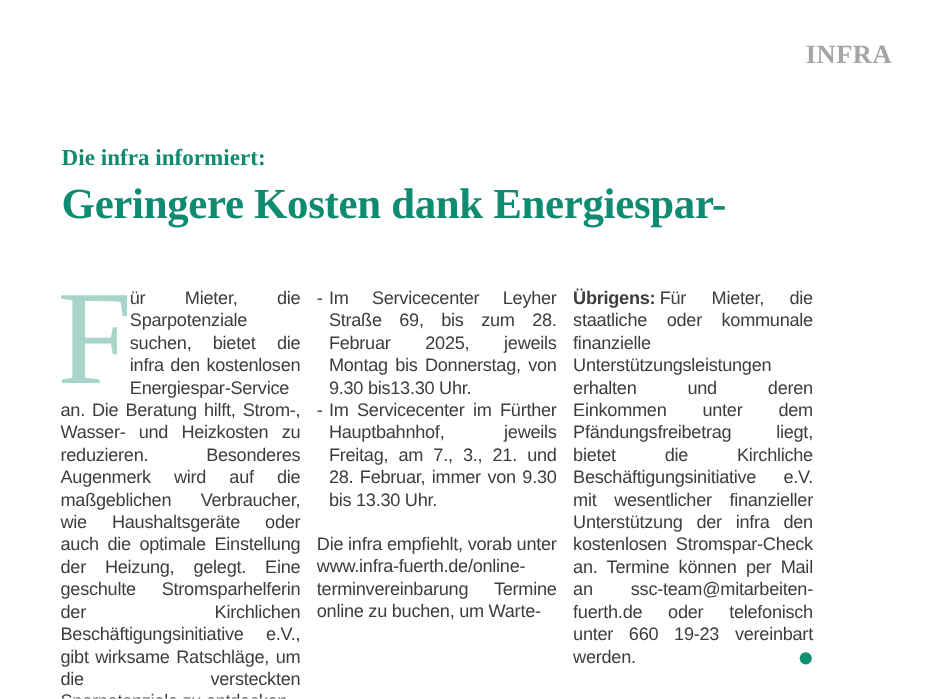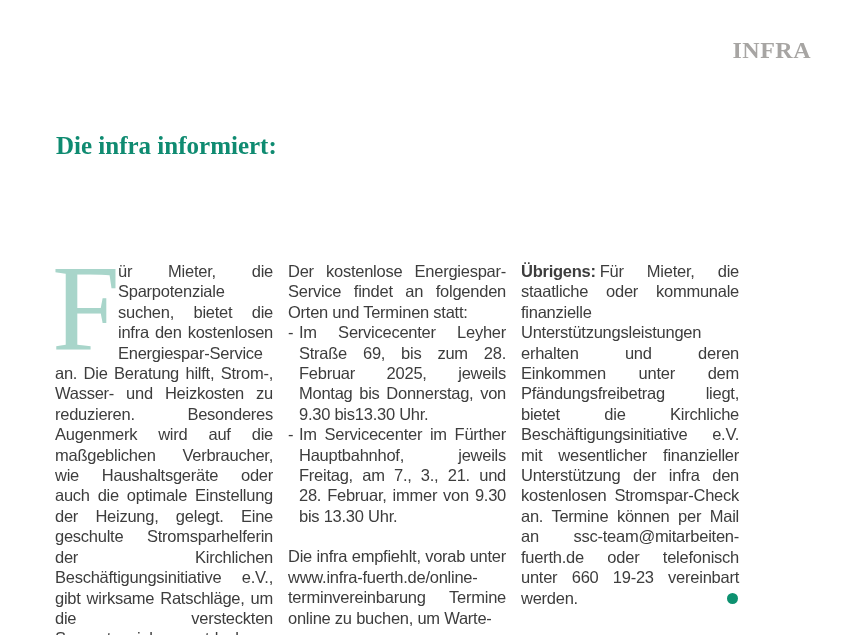--- a/index.html
+++ b/index.html
@@ -16,21 +16,21 @@
     position: absolute; top: 37px; right: 35px;
     font-family: "Liberation Serif", "DejaVu Serif", serif;
     font-weight: 700; font-size: 24px;
     color: #a7a5a3; letter-spacing: 0.5px;
   }
 
   
   .header { position: absolute; left: 56px; top: 133px; width: 720px; }
   .kicker {
     font-family: "Liberation Serif", "DejaVu Serif", serif;
-    font-weight: 700; font-size: 25px; line-height: 1;
+    font-weight: 700; font-size: 21px; line-height: 1;
     color: #0f8b71; margin-bottom: 10px;
   }
   .headline {
     font-family: "Liberation Serif", "DejaVu Serif", serif;
     font-weight: 700; font-size: 39px; line-height: 43px;
     color: #0f8b71; letter-spacing: -0.3px;
   }
   .headline span { display: block; }
 
   
@@ -68,33 +68,33 @@
   }
 </style>
 </head>
 <body>
 
 <div class="brand">INFRA</div>
 
 <div class="header">
   <div class="kicker">Die infra informiert:</div>
   <h1 class="headline" style="margin:0;">
+    <span>Geringere Kosten dank Energiespar-</span>
   </h1>
 </div>
 
 <div class="columns">
 
   <div class="col">
     <p>
       <span class="dropcap">F</span><span>ür Mieter, die Sparpotenziale suchen, bietet die infra den kostenlosen Energiespar-Service an. Die Beratung hilft, Strom-, Wasser- und Heizkosten zu reduzieren. Besonderes Augenmerk wird auf die maßgeblichen Verbraucher, wie Haushaltsgeräte oder auch die optimale Einstellung der Heizung, gelegt. Eine geschulte Stromsparhelferin der Kirchlichen Beschäftigungsinitiative e.V., gibt wirksame Ratschläge, um die versteckten Sparpotenziale zu entdecken.</span>
     </p>
   </div>
 
   <div class="col">
-    <p>Der kostenlose Energiespar-Service findet an folgenden Orten und Terminen statt:</p>
     <div class="li">
       <span class="marker">-</span>
       <span class="li-text">Im Servicecenter Leyher Straße 69, bis zum 28. Februar 2025, jeweils Montag bis Donnerstag, von 9.30 bis13.30 Uhr.</span>
     </div>
     <div class="li">
       <span class="marker">-</span>
       <span class="li-text">Im Servicecenter im Fürther Hauptbahnhof, jeweils Freitag, am 7., 3., 21. und 28. Februar, immer von 9.30 bis 13.30 Uhr.</span>
     </div>
     <p class="outro">Die infra empfiehlt, vorab unter www.infra-fuerth.de/online-terminvereinbarung Termine online zu buchen, um Warte-</p>
   </div>

